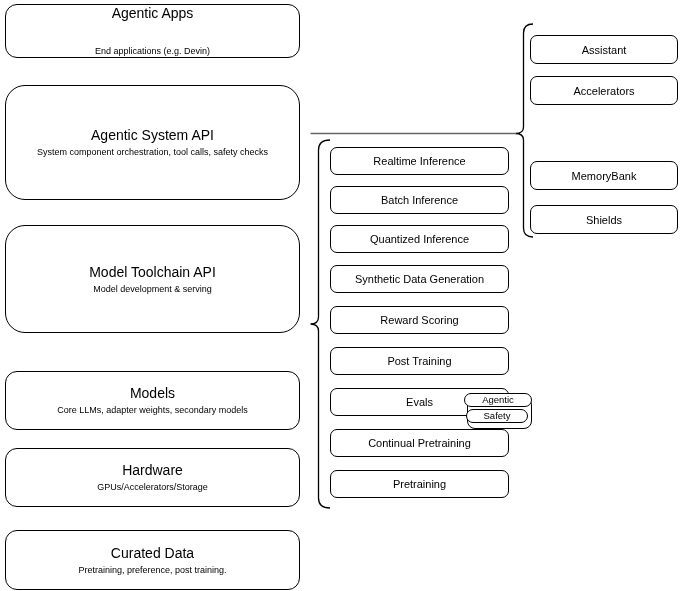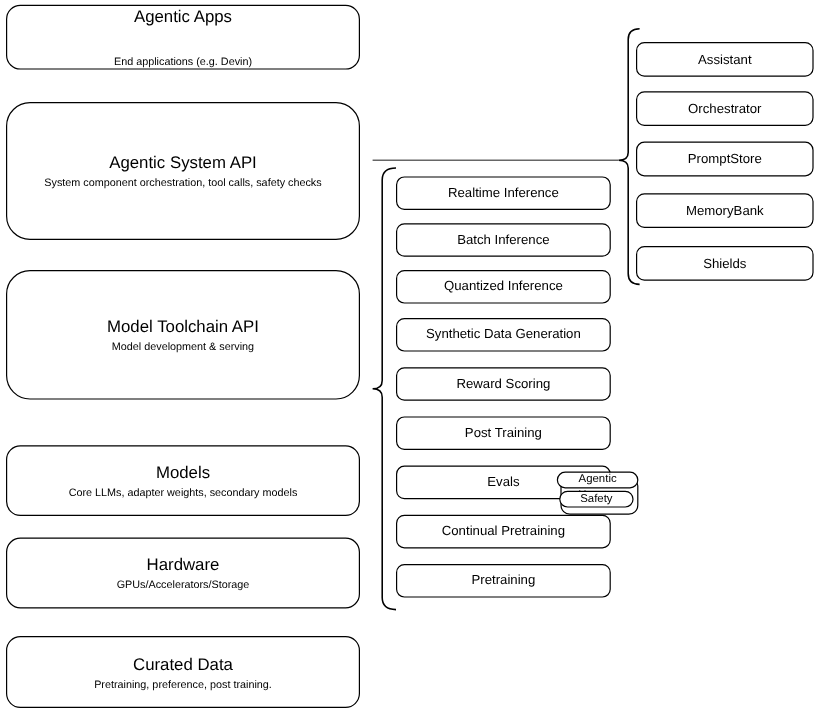--- a/index.html
+++ b/index.html
@@ -133,18 +133,17 @@
   <div class="node mbox" style="top:347px;">Post Training</div>
   <div class="node mbox" style="top:388px;">Evals</div>
   <div class="node mbox" style="top:429px;">Continual Pretraining</div>
   <div class="node mbox" style="top:470px;">Pretraining</div>
 
   <div class="pill" style="left:467px; top:377px; width:65px; height:32px;margin-top:20px;">Harness</div>
   <div class="pill" style="left:464px; top:393px; width:68px; height:14px;">Agentic</div>
   <div class="pill" style="left:466px; top:409px; width:62px; height:14px;">Safety</div>
 
   <div class="node rbox" style="top:35px;">Assistant</div>
-  <div class="node rbox" style="top:76px;">Orchestrator</div>
-  <div class="node rbox" style="top:118px;">PromptStore</div>
+  <div class="node rbox" style="top:76px;">Accelerators</div>
   <div class="node rbox" style="top:161px;">MemoryBank</div>
   <div class="node rbox" style="top:205px;">Shields</div>
 
 </div>
 
 </body></html>

